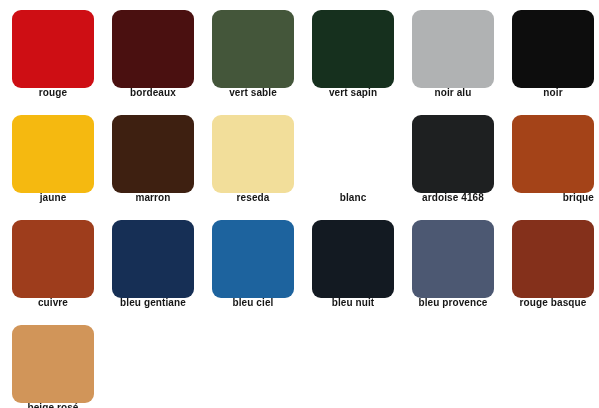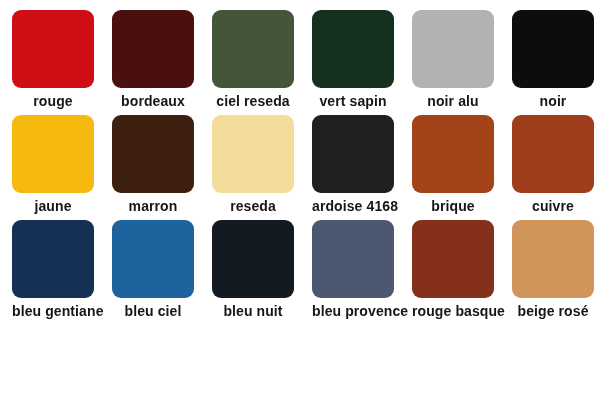--- a/index.html
+++ b/index.html
@@ -48,45 +48,44 @@
     width: 82px;
     height: 78px;
     border-radius: 9px;
     box-sizing: border-box;
     flex: none;
   }
 
   .swatch-label {
     width: 82px;
     text-align: center;
-    font-size: 14px;
+    font-size: 10px;
     font-weight: bold;
     color: #161616;
     line-height: 1;
-    padding-top: 6px;
     letter-spacing: 0.1px;
     white-space: nowrap;
   }
 </style>
 </head>
 <body style="background: rgb(255, 255, 255);">
 
 <div class="palette">
   <div class="swatch-grid">
       <div class="swatch-cell">
         <div class="swatch-chip" style="background: rgb(206, 14, 20);"></div>
         <div class="swatch-label" style="color: rgb(22, 22, 22);">rouge</div>
       </div>
       <div class="swatch-cell">
         <div class="swatch-chip" style="background: rgb(74, 16, 16);"></div>
         <div class="swatch-label" style="color: rgb(22, 22, 22);">bordeaux</div>
       </div>
       <div class="swatch-cell">
         <div class="swatch-chip" style="background: rgb(68, 86, 58);"></div>
-        <div class="swatch-label" style="color: rgb(22, 22, 22);">ciel reseda</div>
+        <div class="swatch-label" style="color: rgb(22, 22, 22);">vert sable</div>
       </div>
       <div class="swatch-cell">
         <div class="swatch-chip" style="background: rgb(22, 48, 30);"></div>
         <div class="swatch-label" style="color: rgb(22, 22, 22);">vert sapin</div>
       </div>
       <div class="swatch-cell">
         <div class="swatch-chip" style="background: rgb(176, 178, 179);"></div>
         <div class="swatch-label" style="color: rgb(22, 22, 22);">noir alu</div>
       </div>
       <div class="swatch-cell">
@@ -99,26 +98,30 @@
       </div>
       <div class="swatch-cell">
         <div class="swatch-chip" style="background: rgb(62, 32, 17);"></div>
         <div class="swatch-label" style="color: rgb(22, 22, 22);">marron</div>
       </div>
       <div class="swatch-cell">
         <div class="swatch-chip" style="background: rgb(242, 222, 154);"></div>
         <div class="swatch-label" style="color: rgb(22, 22, 22);">reseda</div>
       </div>
       <div class="swatch-cell">
+        <div class="swatch-chip" style="background: rgb(255, 255, 255);"></div>
+        <div class="swatch-label" style="color: rgb(22, 22, 22);">blanc</div>
+      </div>
+      <div class="swatch-cell">
         <div class="swatch-chip" style="background: rgb(30, 32, 33);"></div>
         <div class="swatch-label" style="color: rgb(22, 22, 22);">ardoise 4168</div>
       </div>
       <div class="swatch-cell">
         <div class="swatch-chip" style="background: rgb(164, 67, 24);"></div>
-        <div class="swatch-label" style="color: rgb(22, 22, 22);">brique</div>
+        <div class="swatch-label" style="color: rgb(22, 22, 22); text-align: right;">brique</div>
       </div>
       <div class="swatch-cell">
         <div class="swatch-chip" style="background: rgb(158, 61, 28);"></div>
         <div class="swatch-label" style="color: rgb(22, 22, 22);">cuivre</div>
       </div>
       <div class="swatch-cell">
         <div class="swatch-chip" style="background: rgb(22, 47, 85);"></div>
         <div class="swatch-label" style="color: rgb(22, 22, 22);">bleu gentiane</div>
       </div>
       <div class="swatch-cell">

